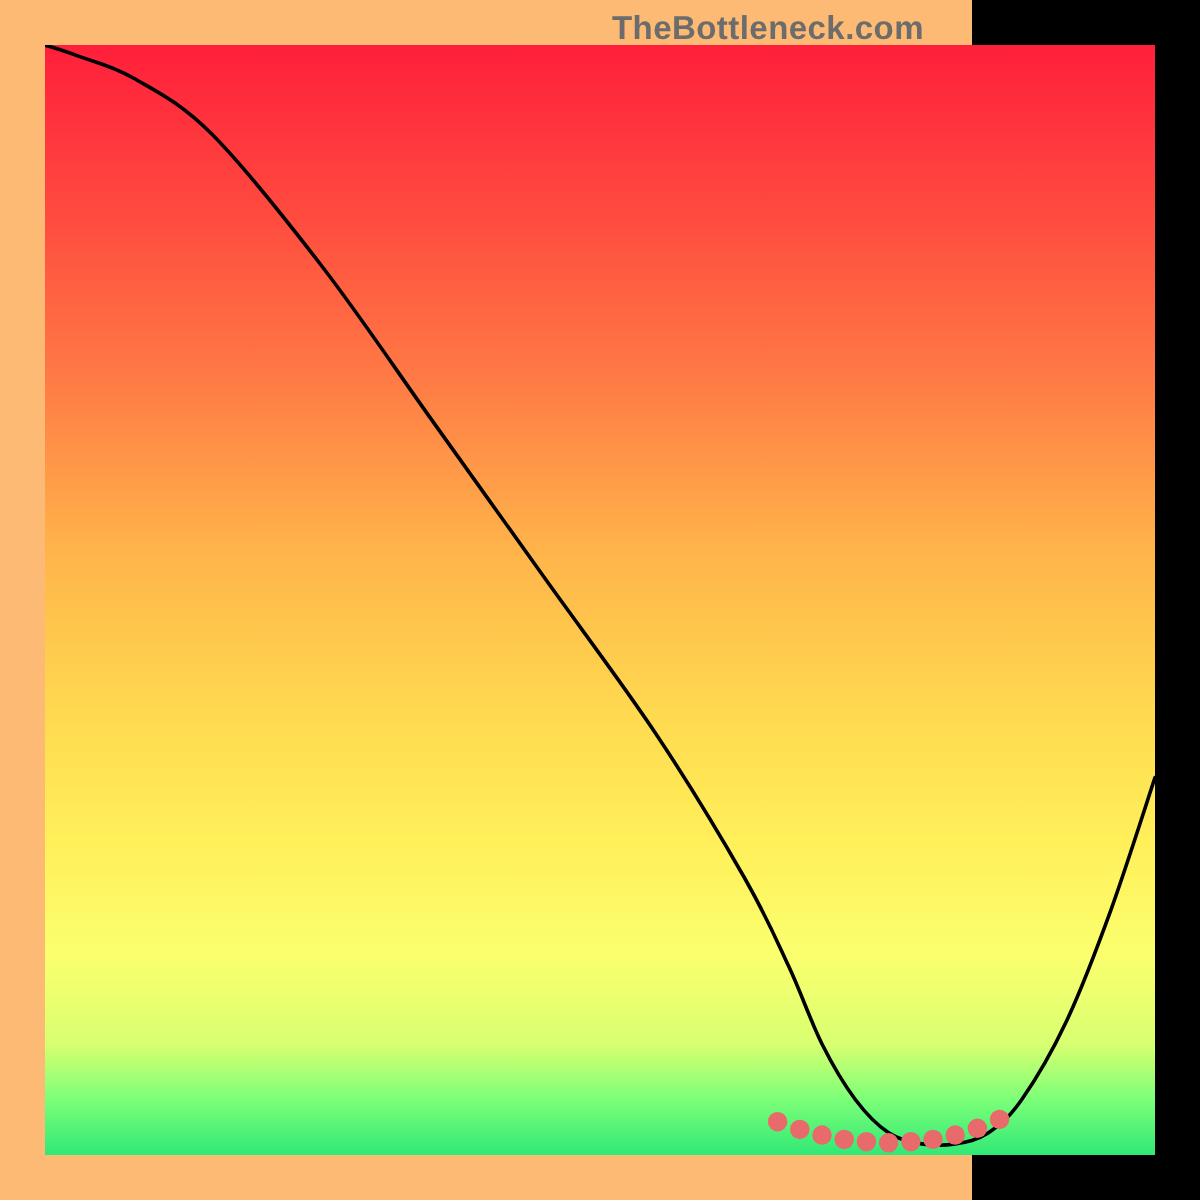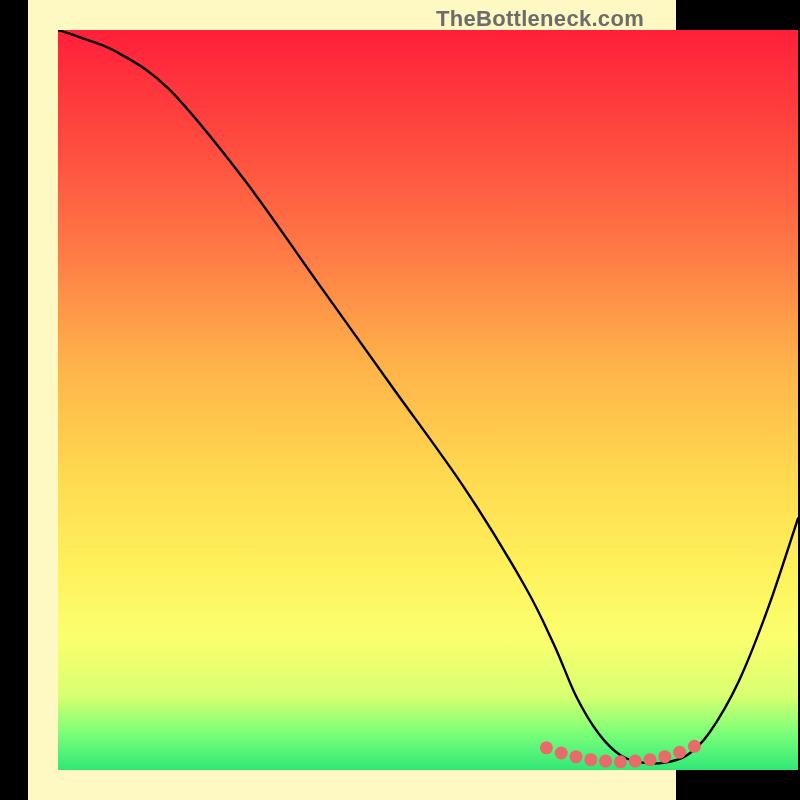--- a/index.html
+++ b/index.html
@@ -1,22 +1,21 @@
 <!DOCTYPE html>
 <html><head>
 <meta charset="utf-8">
 <style>
   * { margin: 0; padding: 0; box-sizing: border-box; }
   html, body { width: 800px; height: 800px; overflow: hidden; background: #000; }
   .frame {
     position: relative;
     width: 648px;
     height: 800px;
-    background: #fef9c3;
-    margin-left: 28px;
+    background: #fdba74;
   }
   .plot-area {
     position: absolute;
     left: 30px;
     top: 30px;
     width: 740px;
     height: 740px;
     
     background: linear-gradient(to bottom,
       #ff1f3a 0%,

